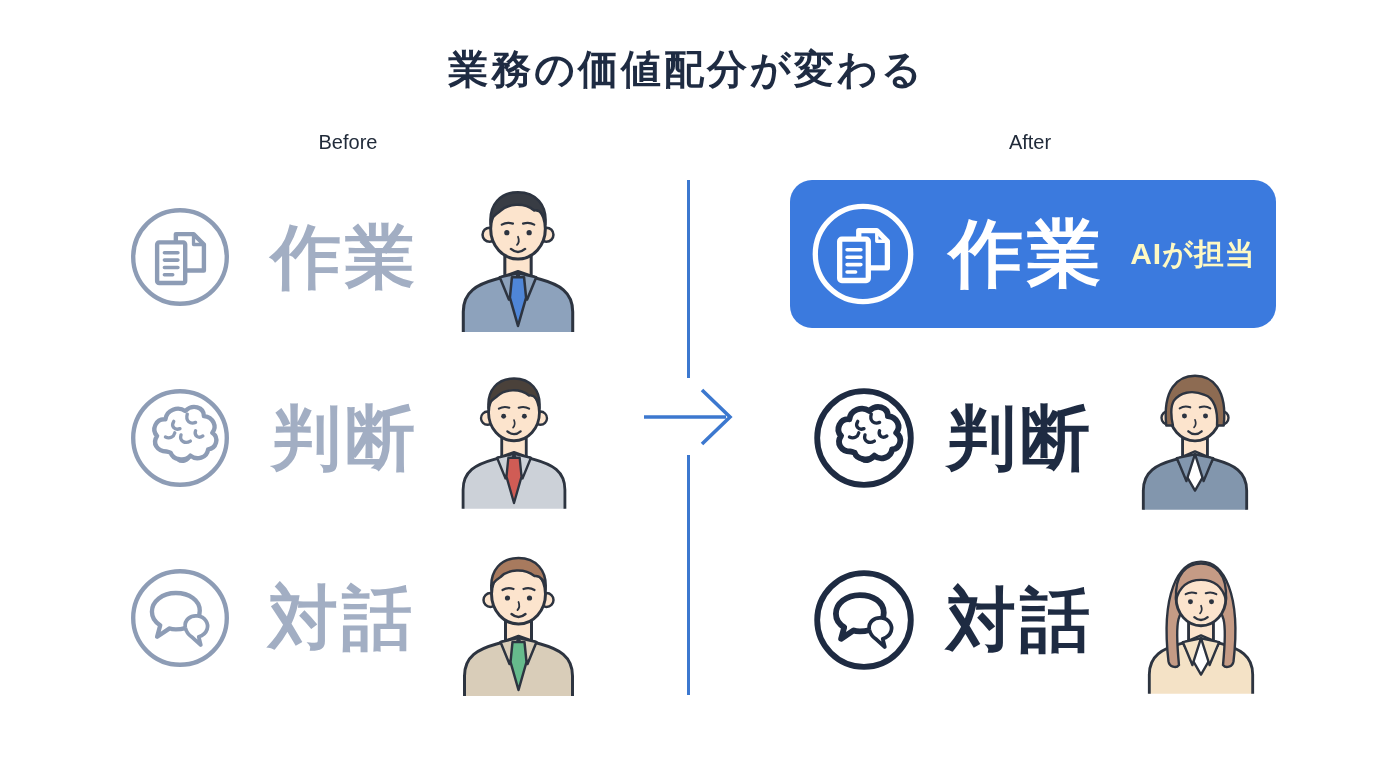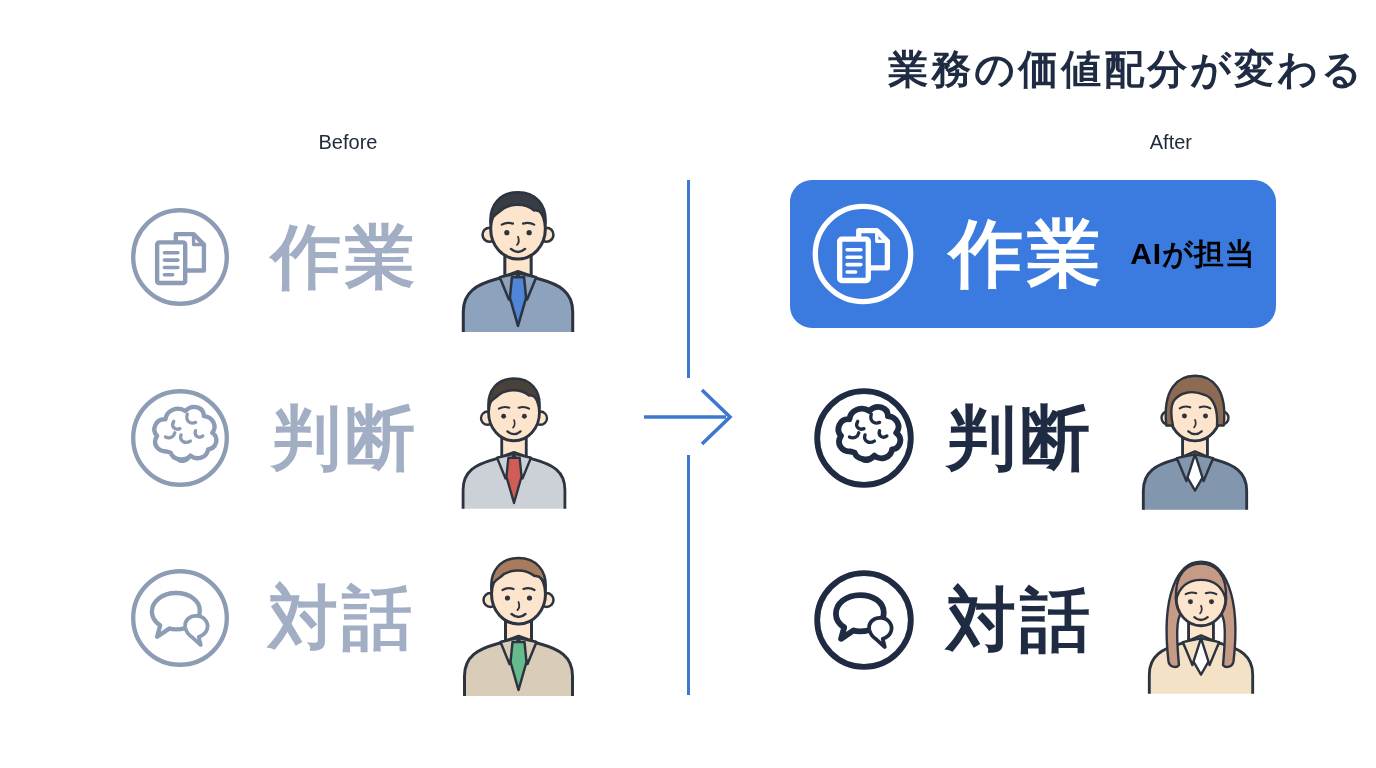--- a/index.html
+++ b/index.html
@@ -6,29 +6,29 @@
     --accent:#3b7ade; --arrow:#3c78cf; --dark:#1e2b42; --muted:#a2aec3;
     --muted-icon:#8d9cb5; --label:#212b3a; --icon-bg:#ffffff;
   }
   html,body{margin:0;padding:0;background:#e8e8e8;}
   .canvas{
     position:relative; width:1376px; height:768px; background:#ffffff;
     overflow:hidden; font-family:"Liberation Sans","DejaVu Sans",sans-serif;
     margin:0 auto;
   }
   .title{
-    position:absolute; left:0; right:11px; top:42px; margin:0; text-align:right;
+    position:absolute; left:0; right:11px; top:42px; margin:0; text-align:center;
     font-size:40px; font-weight:700; color:var(--dark); letter-spacing:3px;padding-left:8px;
   }
   .col-label{
     position:absolute; width:400px; text-align:center; font-size:20px;
     font-weight:500; color:var(--label);
   }
   .before-label{left:148px; top:131px;}
-  .after-label{left:792px; top:131px;text-align:right;}
+  .after-label{left:830px; top:131px;}
 
   
   .icon{position:absolute; stroke-linecap:round; stroke-linejoin:round;}
   .icon-muted{color:var(--muted-icon); stroke-width:4.2px;}
   .icon-dark{color:var(--dark); stroke-width:5.6px;}
   .icon-white{color:#ffffff; stroke-width:5px; --icon-bg:var(--accent);}
   .ic-b1{left:128px; top:205px; width:104px; height:104px;}
   .ic-b2{left:128px; top:386px; width:104px; height:104px;}
   .ic-b3{left:128px; top:566px; width:104px; height:104px;}
   .ic-a2{left:812px; top:386px; width:104px; height:104px;}
@@ -58,21 +58,21 @@
   .div-bottom{top:455px; height:240px;}
   .arrow-svg{position:absolute; left:640px; top:384px; width:100px; height:66px;}
 
   
   .blue-card{position:absolute; left:790px; top:180px; width:486px; height:148px;
     background:var(--accent); border-radius:22px;}
   .blue-card .icon{left:20px; top:21px; width:106px; height:106px;}
   .card-label{position:absolute; left:148px; top:18px; width:178px; height:112px;
     line-height:112px; font-size:74px; font-weight:700; color:#fff; text-align:center; letter-spacing:4px;}
   .card-badge{position:absolute; left:328px; top:40px; width:150px; height:68px;
-    line-height:68px; font-size:30px; font-weight:700; color:#000000; text-align:center; letter-spacing:1px;}
+    line-height:68px; font-size:30px; font-weight:700; color:#fef9c3; text-align:center; letter-spacing:1px;}
   .defs{position:absolute; width:0; height:0; overflow:hidden;}
 </style>
 </head>
 <body>
 
 <svg class="defs" aria-hidden="true">
   <defs>
     <symbol id="ic-docs" viewBox="0 0 100 100">
       <circle cx="50" cy="50" r="45" fill="none" stroke="currentColor"></circle>
       <path d="M46,28 L63,28 L73,38 L73,63 L46,63 Z" fill="var(--icon-bg,#fff)" stroke="currentColor"></path>

